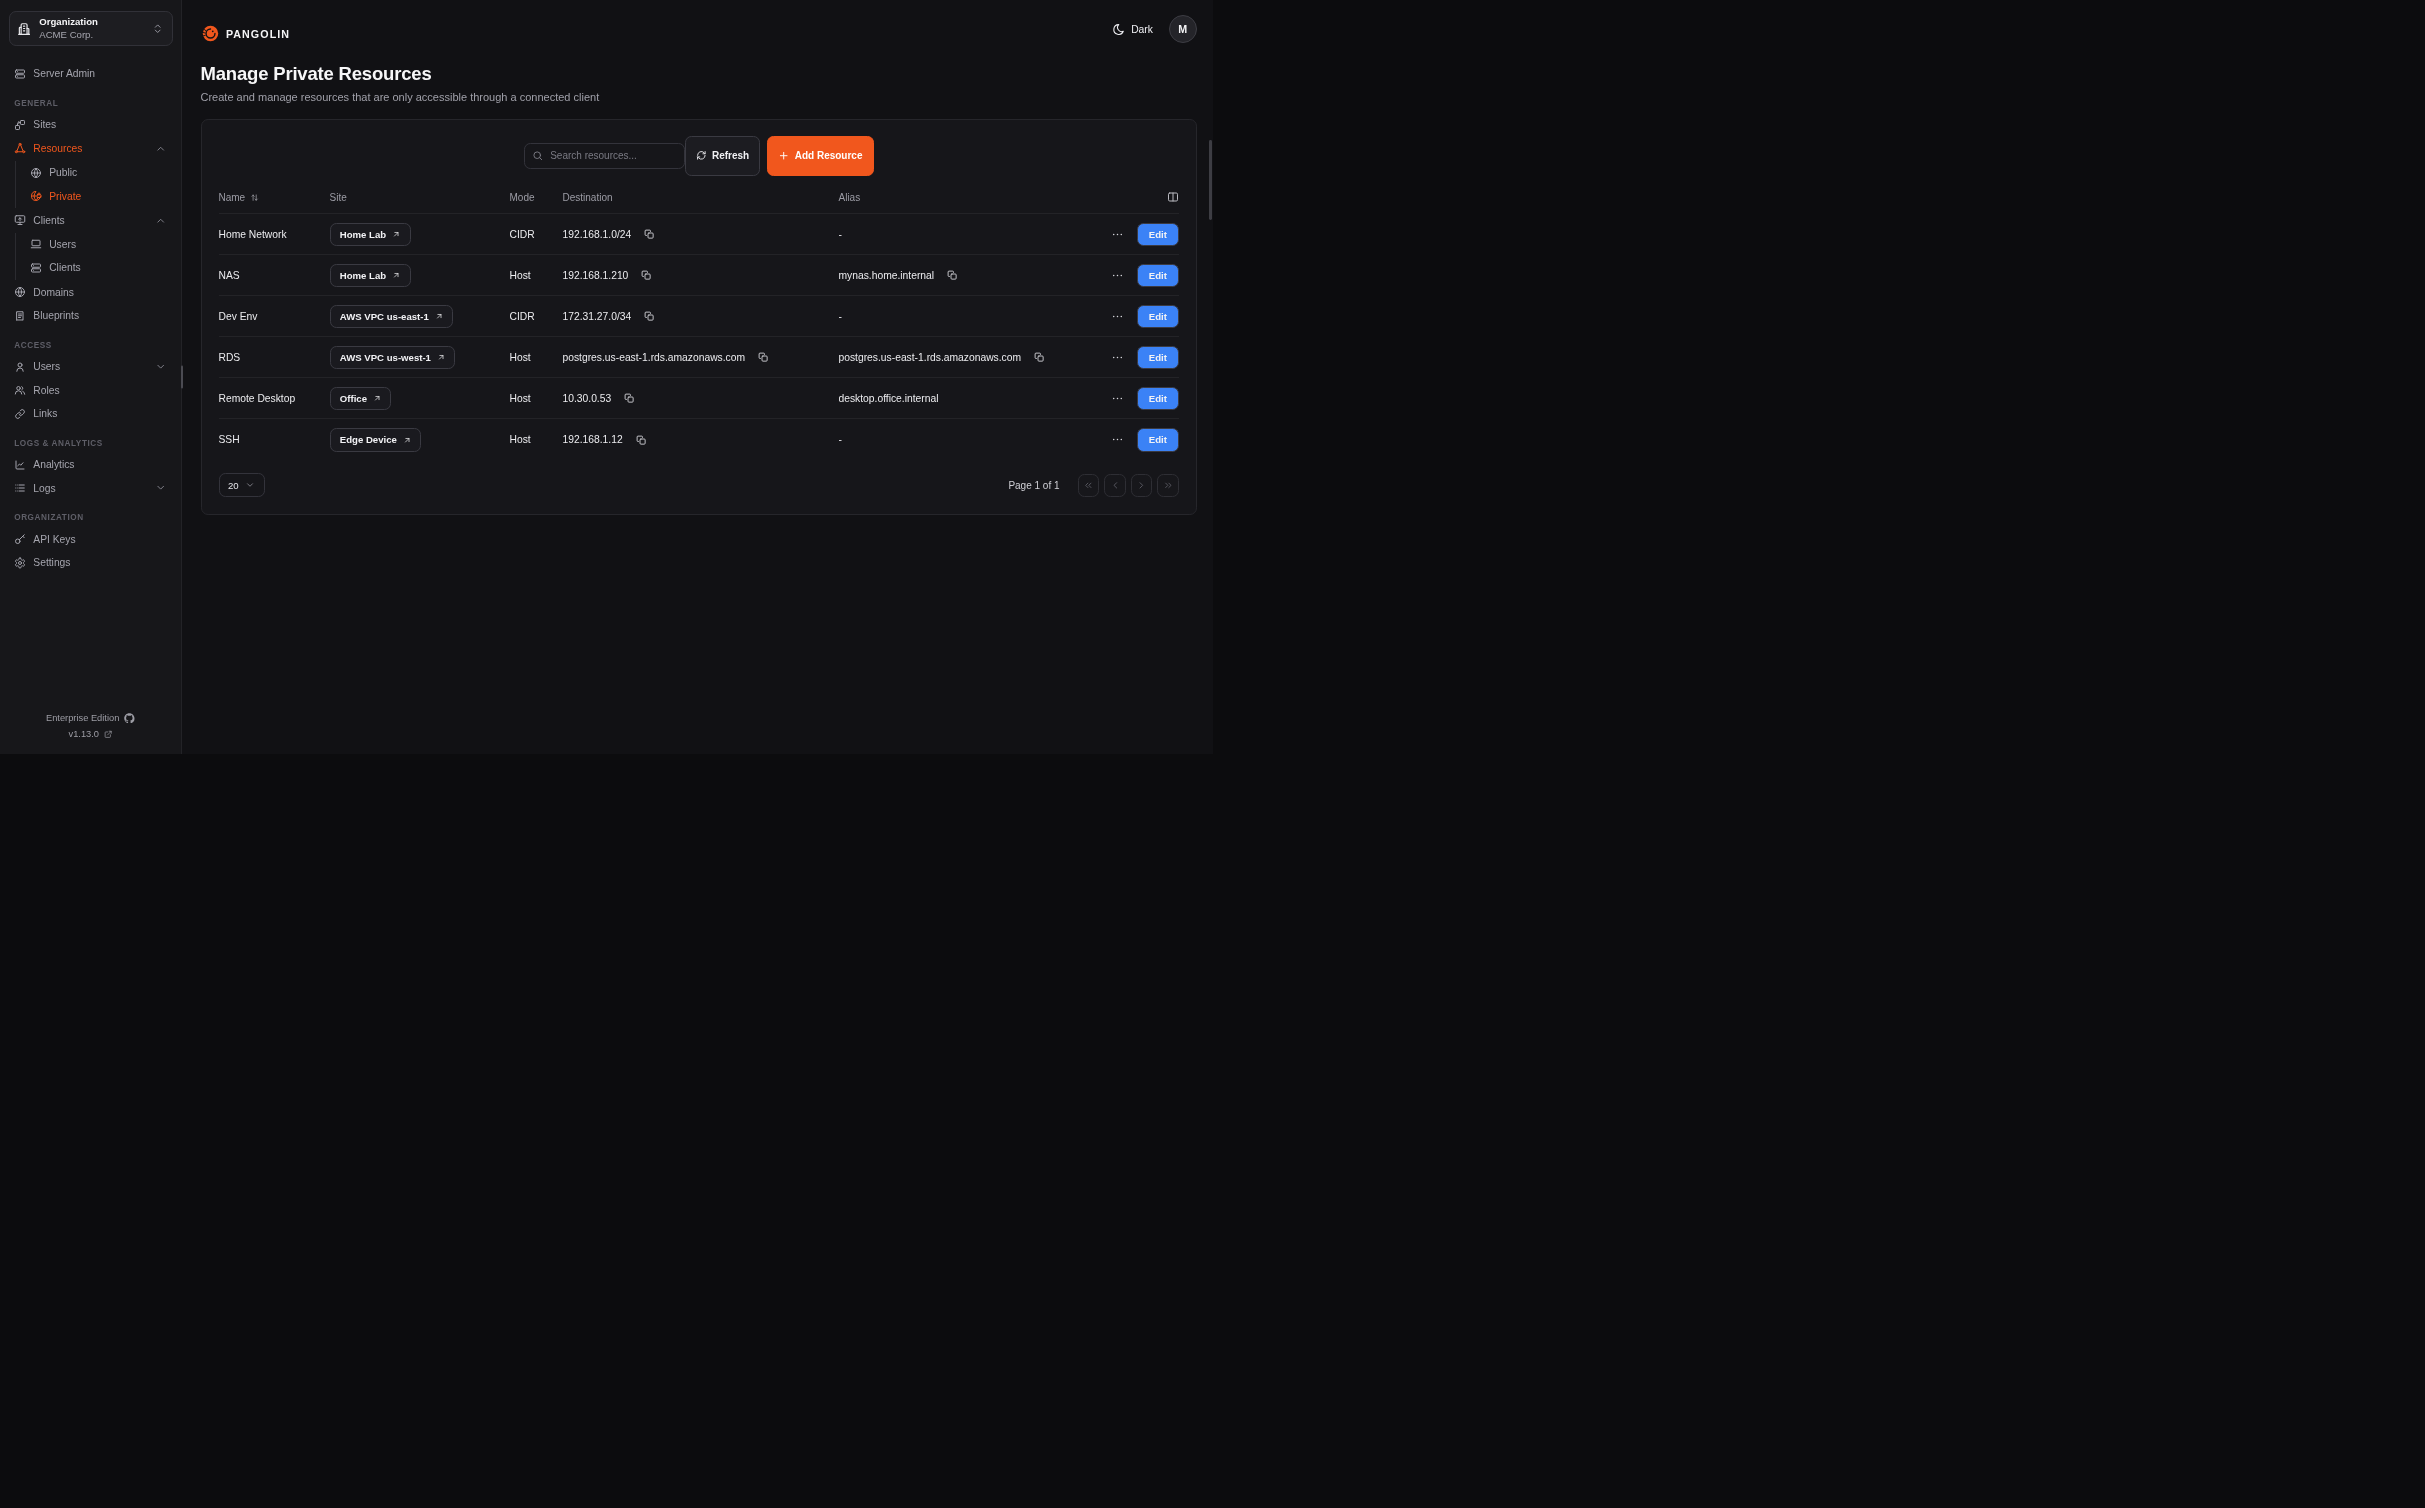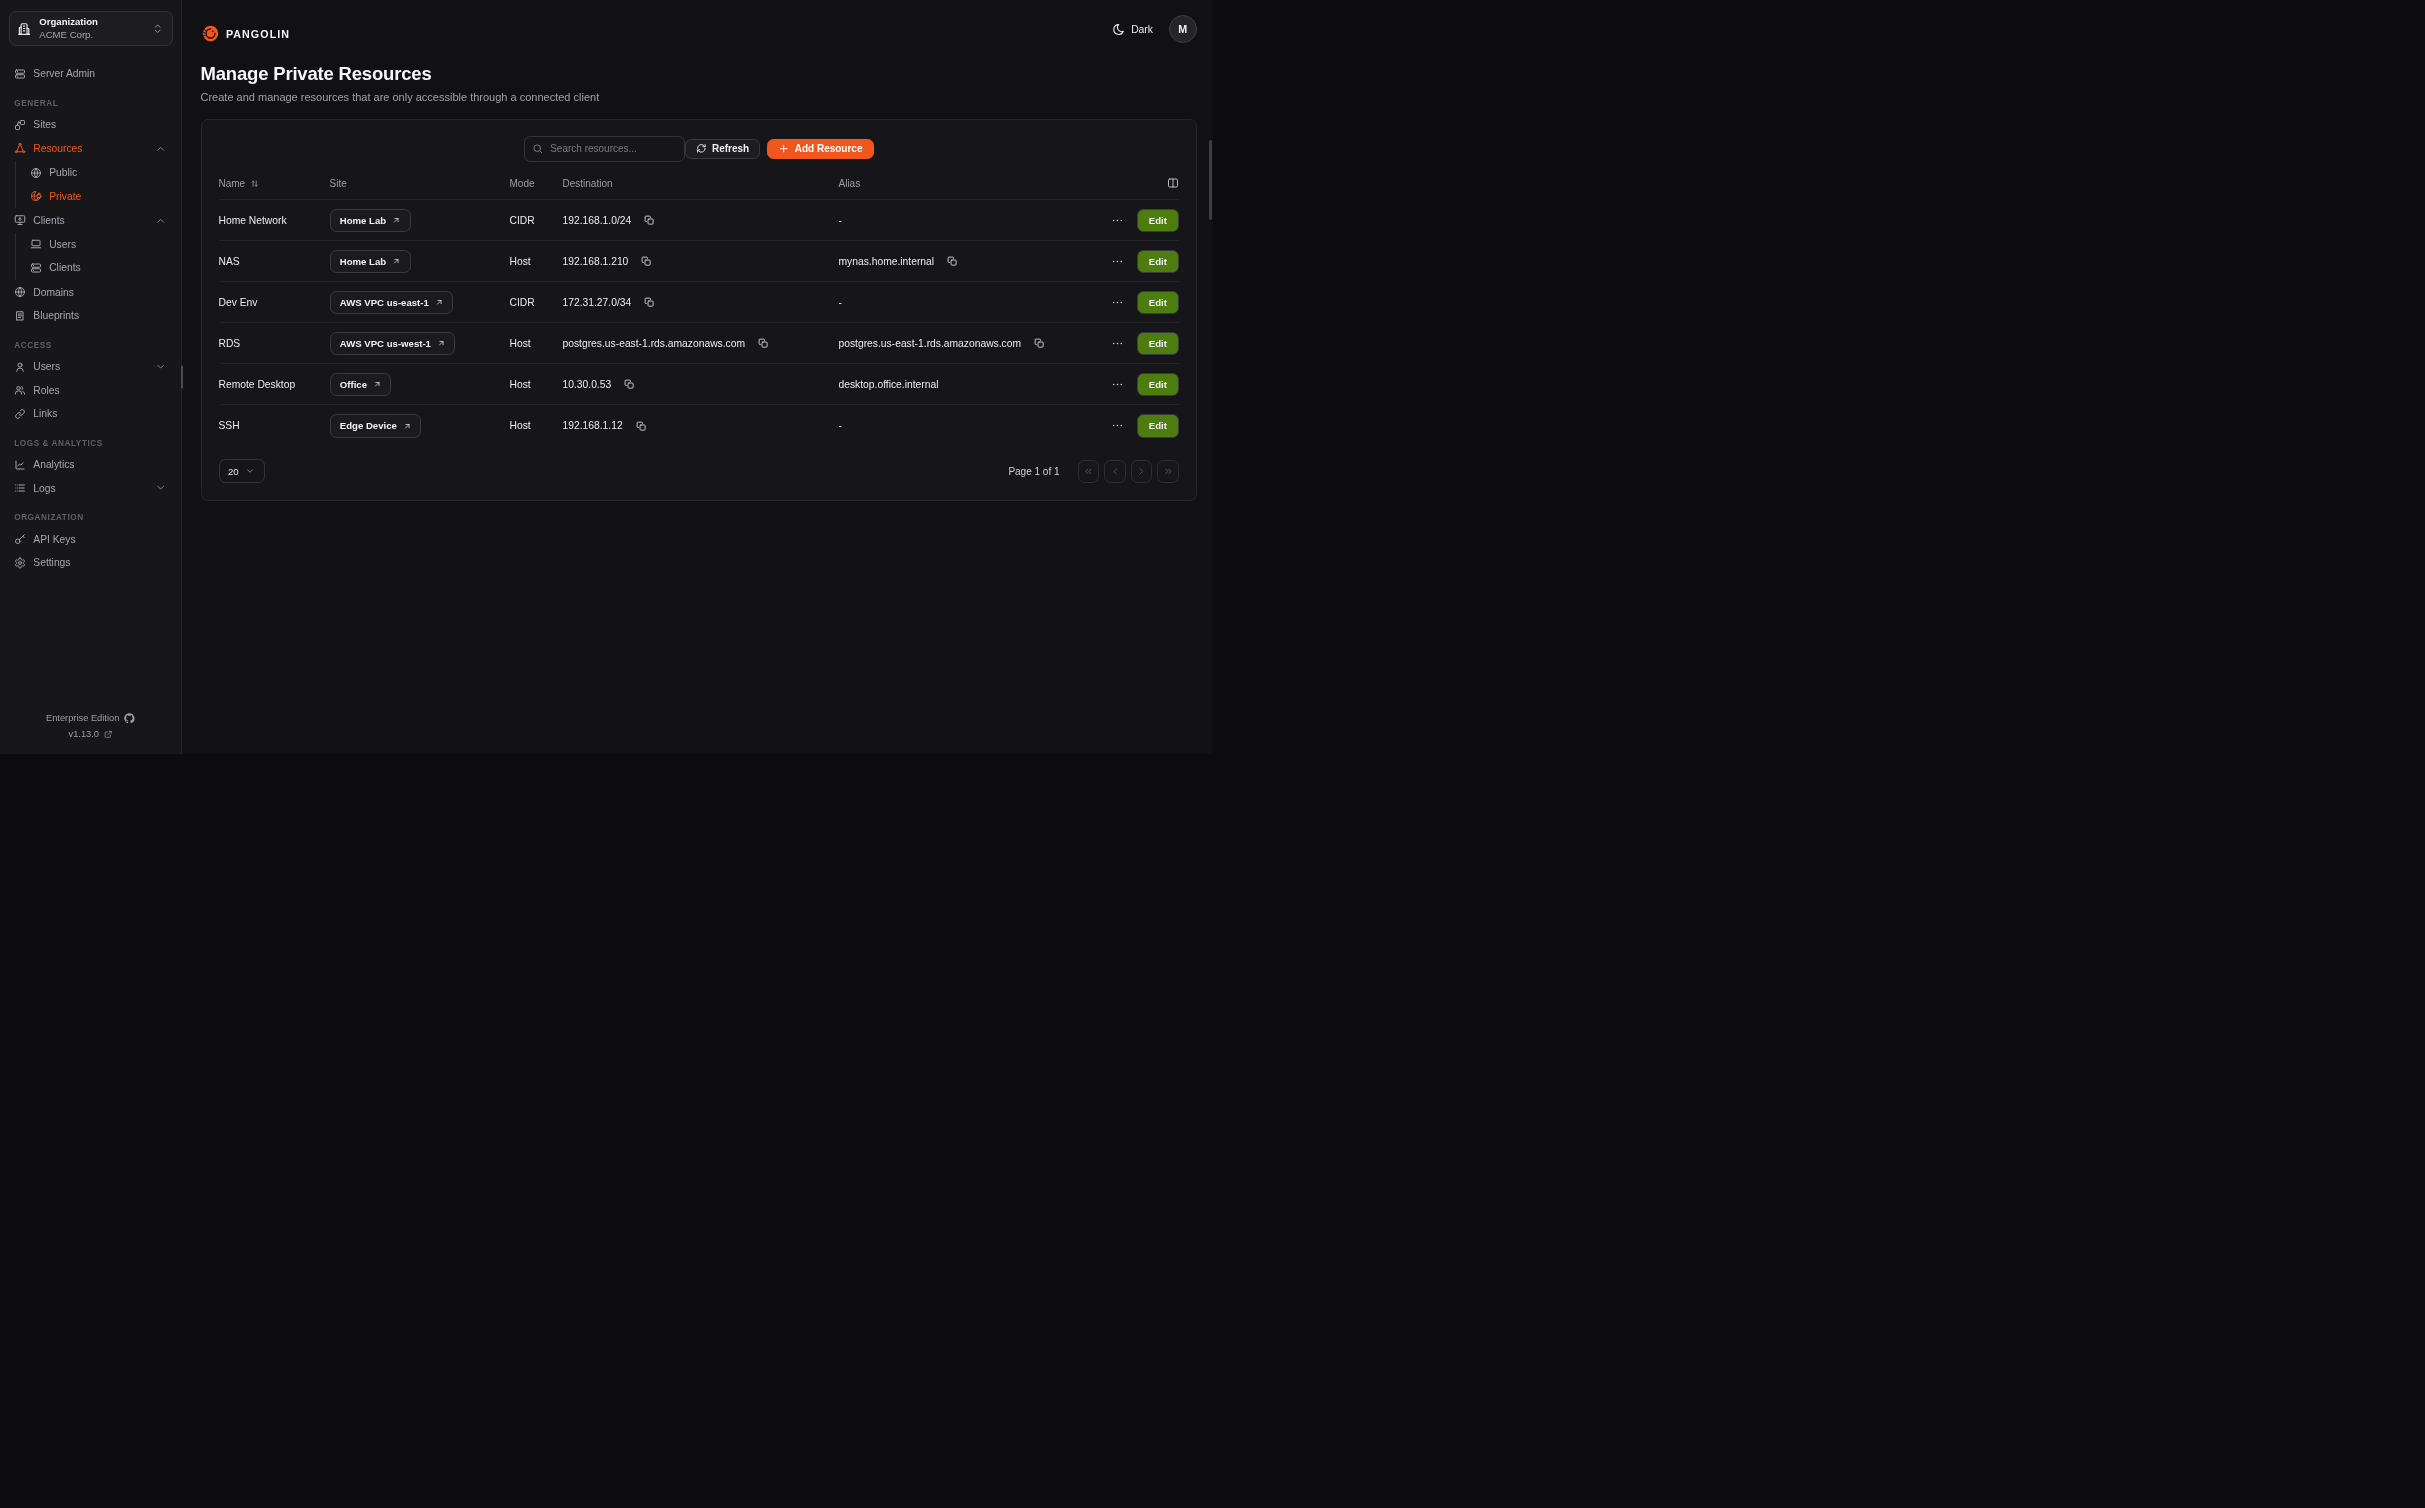--- a/index.html
+++ b/index.html
@@ -50,37 +50,37 @@
 
   h1{margin-top:20px;font-size:18.5px;font-weight:700;letter-spacing:-.01em;color:#f7f7f8}
   .subtitle{margin-top:6.4px;font-size:11px;color:#a0a0a9}
 
   .card{margin-top:15.7px;background:var(--card);border:0.7px solid var(--border);border-radius:7.1px;padding:15.7px 17px 17px}
   .toolbar{display:flex;justify-content:center;align-items:center}
   .search{display:flex;align-items:center;gap:6.4px;width:161px;height:26px;padding:0 7.8px;border:0.7px solid #33333b;border-radius:6.4px;color:#7a7a83}
   .search input{flex:1;min-width:0;background:none;border:0;outline:none;color:#e7e7eb;font-size:10px;font-family:inherit}
   .search input::placeholder{color:#7a7a83}
   .toolbar-right{display:flex;gap:6.4px}
-  .btn{display:flex;align-items:center;gap:5.7px;height:20px;padding:0 10px;border-radius:6.4px;font-size:10px;font-weight:600;font-family:inherit;cursor:pointer}
+  .btn{display:flex;align-items:center;gap:5.7px;height:40px;padding:0 10px;border-radius:6.4px;font-size:10px;font-weight:600;font-family:inherit;cursor:pointer}
   .btn.ghost{background:#1c1c21;border:0.7px solid var(--border2);color:#f2f2f5}
   .btn.primary{background:var(--accent);border:0.7px solid var(--accent);color:#fff}
 
   .grid{display:grid;grid-template-columns:111px 180px 53px 276px 1fr 31px 46px;align-items:center}
   .thead{height:33px;margin-top:5.7px;border-bottom:0.7px solid var(--rowline);color:#9c9ca5;font-size:10px}
   .th-sort{display:flex;align-items:center;gap:5px;background:none;border:0;color:inherit;font:inherit;cursor:pointer}
   .cols-btn{justify-self:end;background:none;border:0;color:#babac1;display:flex;cursor:pointer}
 
   .trow{height:41px;font-size:10.3px;color:var(--text)}
   .trow:not(:last-child){border-bottom:0.7px solid var(--rowline)}
   .site-btn{display:inline-flex;align-items:center;gap:5.7px;height:23.5px;padding:0 9.3px;border:0.7px solid var(--border2);border-radius:6.4px;background:#1a1a1f;color:#f2f2f5;font-size:9.6px;font-weight:600;font-family:inherit;cursor:pointer;justify-self:start}
   .cellval{display:flex;align-items:flex-end;gap:13px;min-width:0}
   .cellval>span{white-space:nowrap;overflow:hidden;text-overflow:ellipsis}
   .copy-btn{background:none;border:0;color:#d7d7dc;display:flex;cursor:pointer;flex:none}
   .menu-btn{background:none;border:0;color:#d7d7dc;display:flex;cursor:pointer;justify-self:center}
-  .edit-btn{height:23.5px;padding:0 10.7px;border:0.7px solid var(--border2);border-radius:6.4px;background:#4d7c0f;color:#f2f2f5;font-size:9.6px;font-weight:600;font-family:inherit;cursor:pointer;justify-self:end}
+  .edit-btn{height:23.5px;padding:0 10.7px;border:0.7px solid var(--border2);border-radius:6.4px;background:#3b82f6;color:#f2f2f5;font-size:9.6px;font-weight:600;font-family:inherit;cursor:pointer;justify-self:end}
 
   .pager{display:flex;justify-content:space-between;align-items:center;margin-top:13px}
   .pagesize{display:flex;align-items:center;gap:6.4px;height:24px;padding:0 8.5px;border:0.7px solid #33333b;border-radius:6.4px;background:none;color:#e4e4e9;font-size:9.6px;font-family:inherit;cursor:pointer}
   .pagesize .chev{color:#8b8b94}
   .pager-right{display:flex;align-items:center;gap:18.5px}
   .page-info{font-size:10px;color:#d0d0d6}
   .pgbtns{display:flex;gap:5px}
   .pgbtn{width:21.4px;height:23.5px;border:0.7px solid #2e2e34;border-radius:6.4px;background:#17171b;color:#5c5c65;display:flex;align-items:center;justify-content:center;cursor:pointer}
 
   .win-scrollbar{position:absolute;right:1.4px;top:140px;width:2.8px;height:80px;border-radius:1.4px;background:#3d3d43;cursor:grab}

